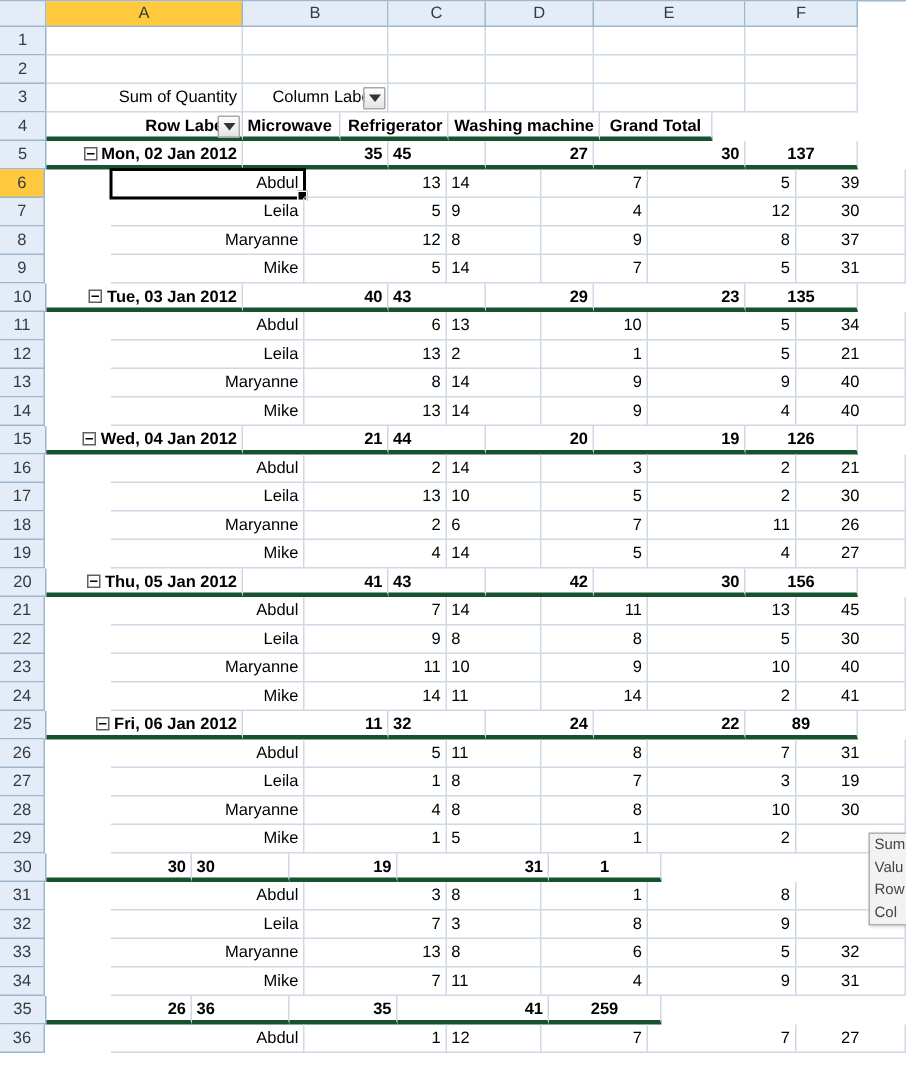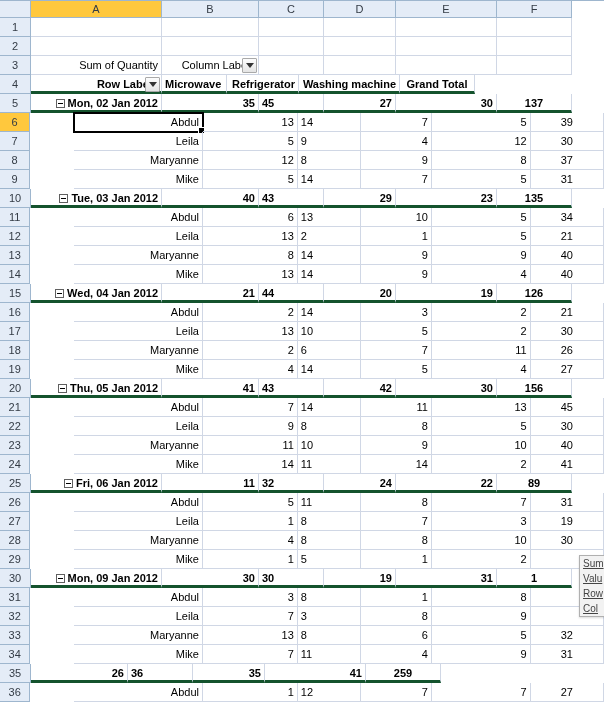--- a/index.html
+++ b/index.html
@@ -141,21 +141,20 @@
     right: -1px;
     top: 555px;
     width: 26px;
     background: #f2f2f2;
     border: 1px solid #b0b0b0;
     font-size: 10px;
     line-height: 15px;
     padding-left: 3px;
     color: #444;
     box-shadow: 0 1px 2px rgba(0,0,0,0.15);
-    text-decoration: underline;
   }
   .float-box div { height: 15px; overflow:hidden; }
 </style>
 </head>
 <body>
 
 <div class="sheet">
   <div class="col-headers">
     <div class="corner"></div>
     <div class="col-h cA active">A</div>
@@ -421,21 +420,20 @@
         <div class="row-h">29</div>
         <div class="cell grid-A hdr-left indent2"><span>Mike</span></div>
         <div class="cell grid-B">1</div>
         <div class="cell grid-C">5</div>
         <div class="cell grid-D">1</div>
         <div class="cell grid-E">2</div>
         <div class="cell grid-F"></div>
       </div>
       <div class="row">
         <div class="row-h">30</div>
-        <div class="cell grid-A bold pivot-line hdr-left"><span class="outline-btn"></span><span>Mon, 09 Jan 2012</span></div>
         <div class="cell grid-B bold pivot-line">30</div>
         <div class="cell grid-C bold pivot-line">30</div>
         <div class="cell grid-D bold pivot-line">19</div>
         <div class="cell grid-E bold pivot-line">31</div>
         <div class="cell grid-F bold pivot-line">1</div>
       </div>
       <div class="row">
         <div class="row-h">31</div>
         <div class="cell grid-A hdr-left indent2"><span>Abdul</span></div>
         <div class="cell grid-B">3</div>

